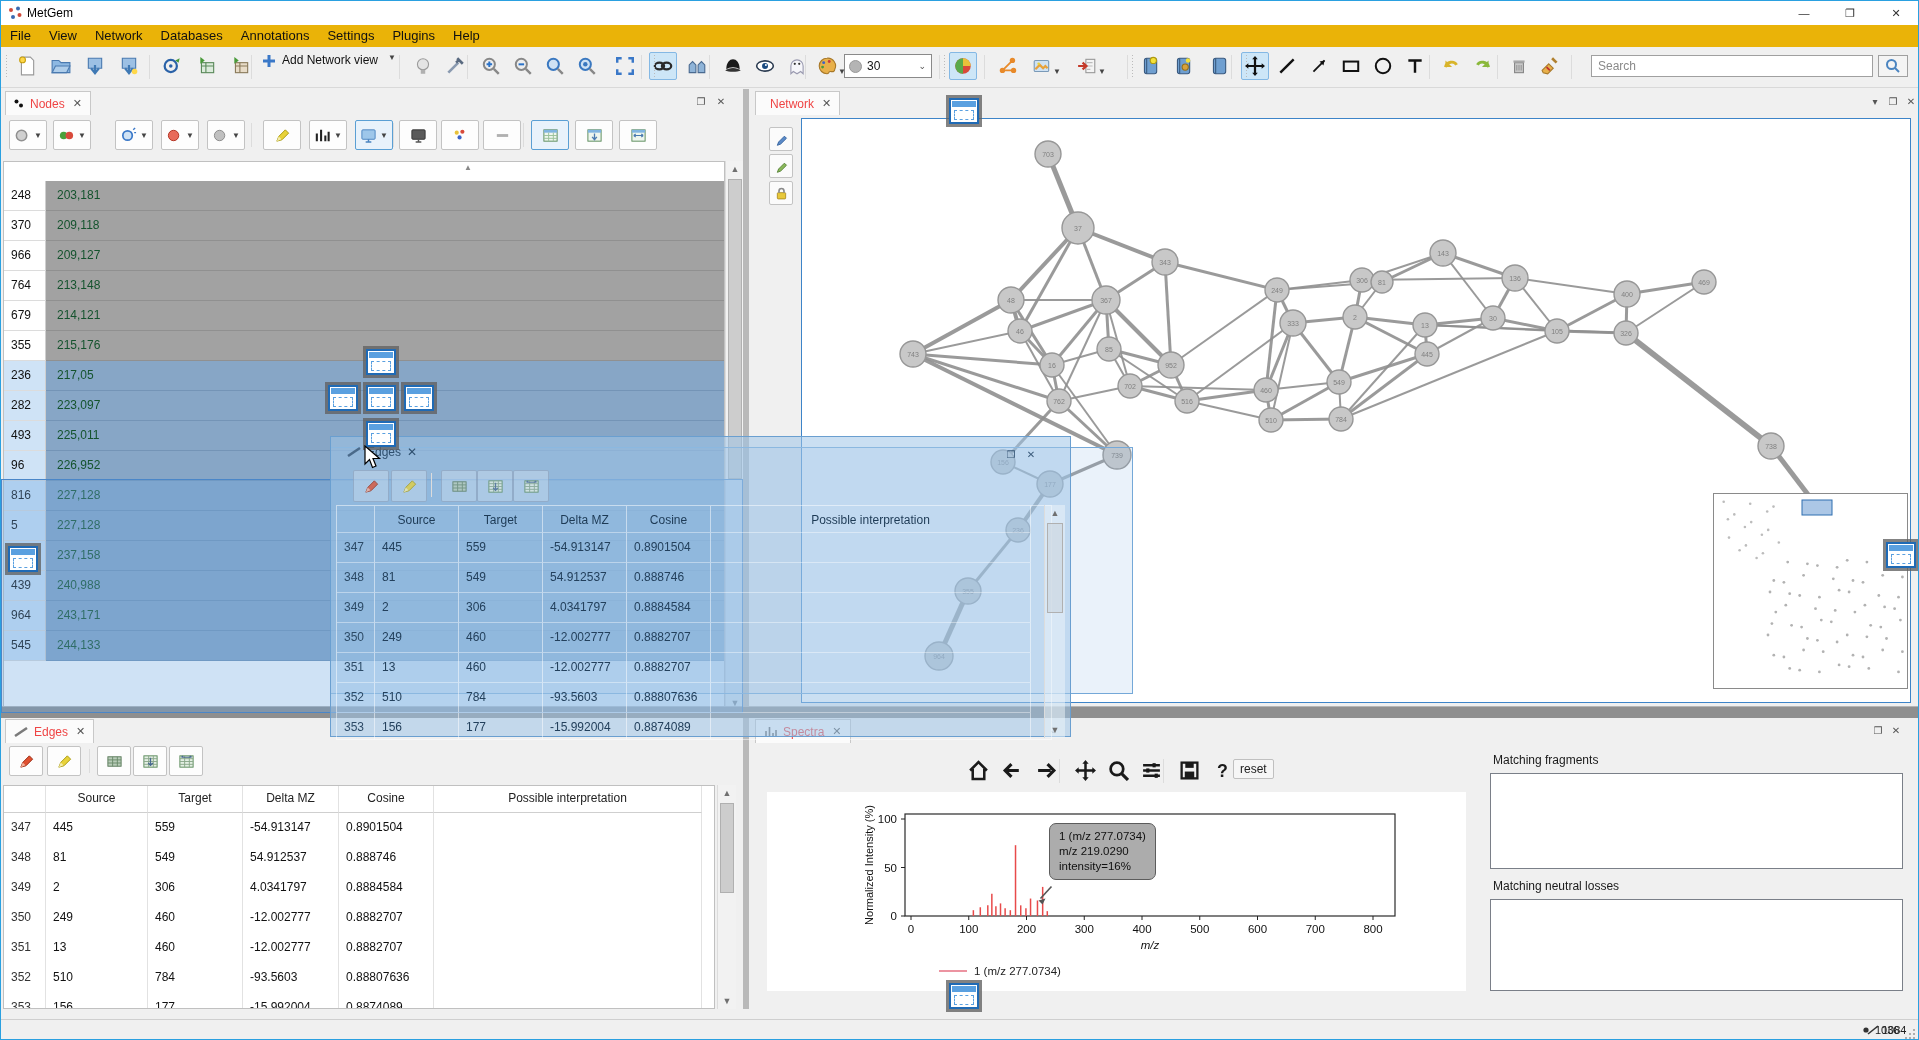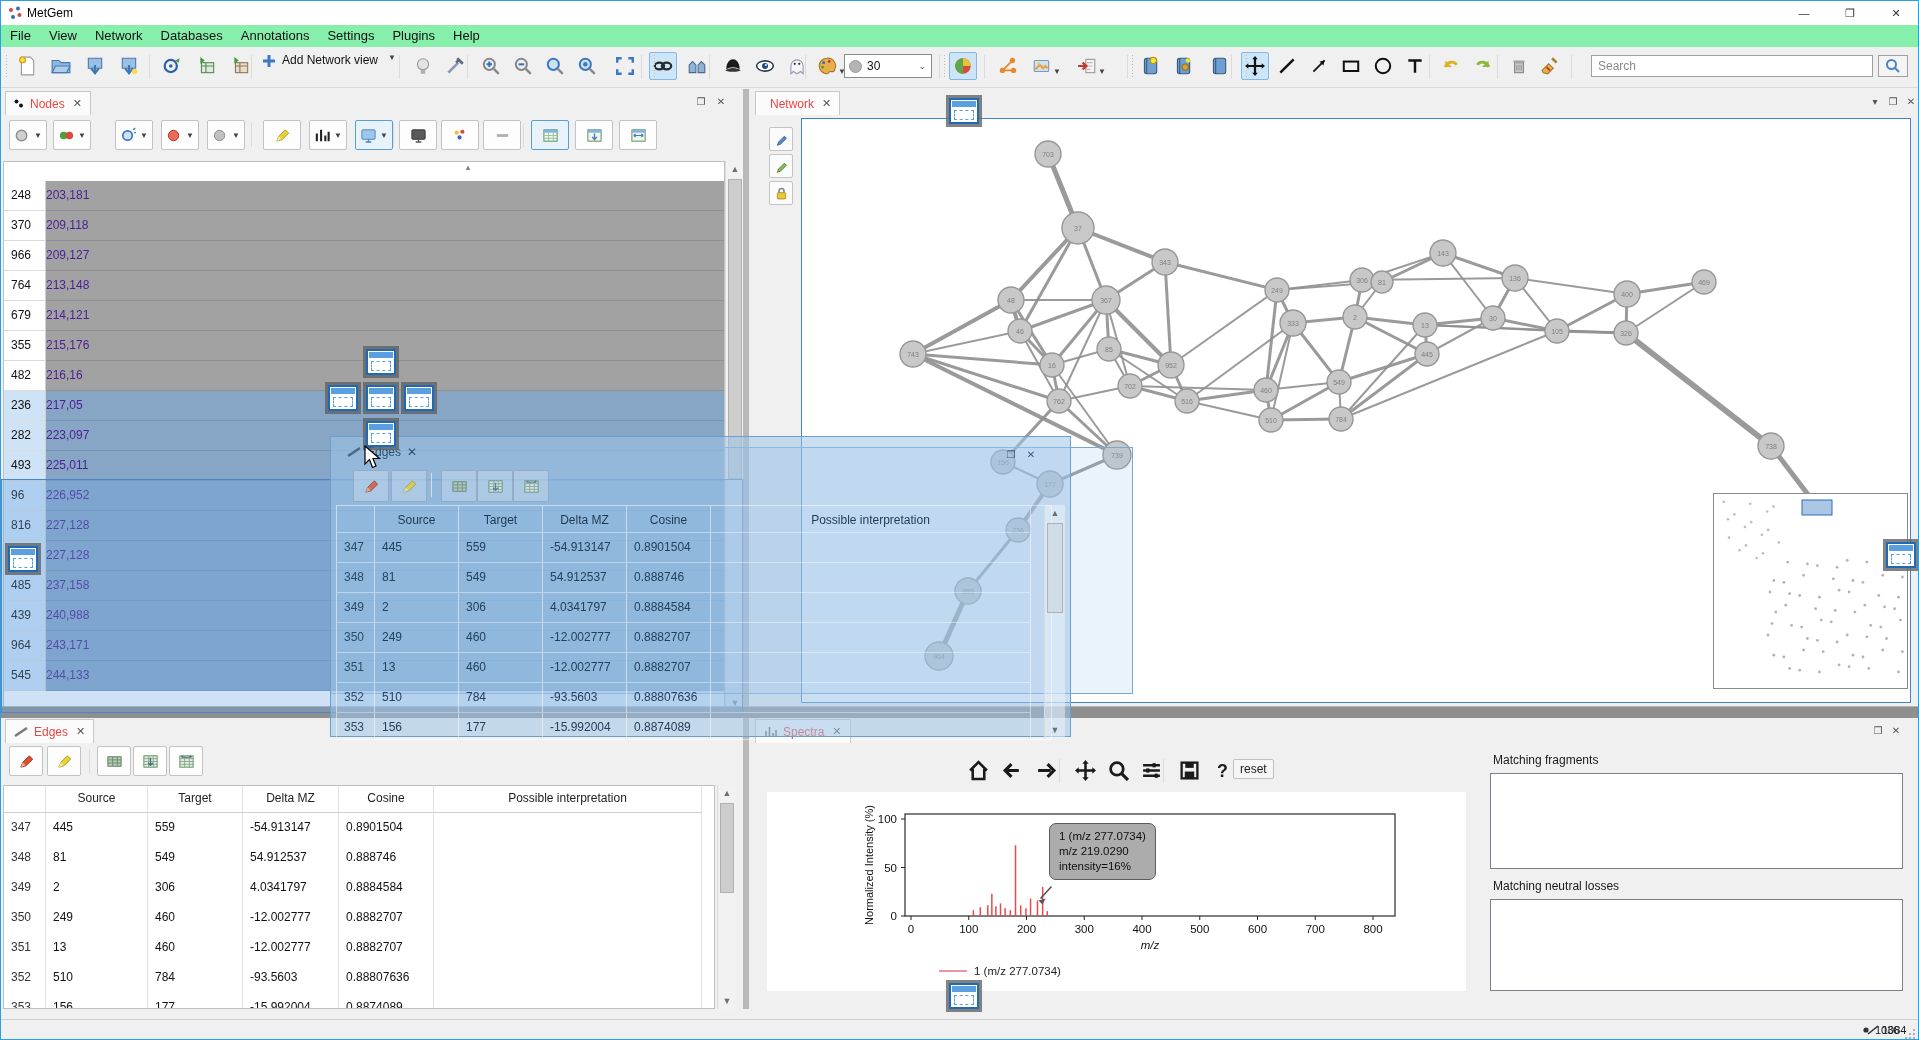--- a/index.html
+++ b/index.html
@@ -4,21 +4,21 @@
 <style>
   html,body{margin:0;padding:0;background:#444;}
   #app{position:relative;width:1919px;height:1040px;background:#f0f0f0;
        font-family:"Liberation Sans",sans-serif;font-size:12px;color:#111;
        overflow:hidden;border:1px solid #2aa0e0;box-sizing:border-box;}
   .abs{position:absolute;}
   
   #titlebar{left:0;top:0;width:100%;height:24px;background:#fff;}
   #title-text{left:26px;top:5px;font-size:12px;color:#000;}
   .wbtn{top:0;width:46px;height:24px;text-align:center;line-height:24px;font-size:11px;color:#333;}
-  #menubar{left:0;top:24px;width:100%;height:22px;background:#86efac;border-bottom:1px solid #e5e5e5;}
+  #menubar{left:0;top:24px;width:100%;height:22px;background:#eab308;border-bottom:1px solid #e5e5e5;}
   .menu-item{display:inline-block;padding:3px 9px;font-size:13px;color:#111;}
   
   #toolbar{left:0;top:46px;width:100%;height:40px;background:#f0f0f0;border-bottom:1px solid #d9d9d9;}
   .tb-btn{position:absolute;top:5px;width:28px;height:28px;border:1px solid transparent;border-radius:2px;
           display:flex;align-items:center;justify-content:center;box-sizing:border-box;}
   .tb-btn.checked{background:#cde6f7;border-color:#84b8e4;}
   .tb-arrow{position:absolute;top:14px;font-size:8px;color:#444;}
   .tsep{position:absolute;top:8px;width:1px;height:24px;background:#dcdcdc;}
   .thandle{position:absolute;top:8px;width:3px;height:24px;
            background-image:repeating-linear-gradient(#bbb 0 1px,transparent 1px 3px);background-size:1px 100%;background-repeat:repeat-y;background-position:center;}
@@ -42,21 +42,21 @@
   
   .nd-btn{position:absolute;width:38px;height:30px;border:1px solid #c3c3c3;background:#fdfdfd;border-radius:2px;
           display:flex;align-items:center;justify-content:center;box-sizing:border-box;}
   .nd-btn .da{font-size:8px;color:#444;margin-left:3px;}
   .nd-btn.checked{border:1px solid #5a9fd4;background:#e8f2fb;}
   .trow{display:flex;height:30px;box-sizing:border-box;}
   .tcell{box-sizing:border-box;padding:0 7px;line-height:29px;overflow:hidden;white-space:nowrap;border-right:1px solid #e2e2e2;}
   .thead .tcell{text-align:center;border-bottom:1px solid #cfcfcf;line-height:25px;color:#222;}
   .nrow-hdr{width:42px;background:#fff;color:#111;border-right:1px solid #cfcfcf;border-bottom:1px solid #dcdcdc;
             box-sizing:border-box;padding-left:7px;line-height:29px;}
-  .nrow-val{flex:1;color:#4c1d95;box-sizing:border-box;padding-left:0;line-height:29px;}
+  .nrow-val{flex:1;color:#14532d;box-sizing:border-box;padding-left:11px;line-height:29px;}
   .gray .nrow-val{background:#a2a2a2;border-bottom:1px solid #909090;}
   .sel  .nrow-val{background:#87a6c6;border-bottom:1px solid #7494b6;}
   .sel  .nrow-hdr{background:#cfe3f6;}
   
   .sb{position:absolute;background:#f2f2f2;border-left:1px solid #dcdcdc;}
   .sb .th{position:absolute;left:2px;right:2px;background:#cdcdcd;border:1px solid #b0b0b0;box-sizing:border-box;}
   .sb .ar{position:absolute;left:0;width:100%;text-align:center;color:#707070;font-size:9px;}
   
   #net-canvas{position:absolute;background:#fff;border:1px solid #3d84c8;box-sizing:border-box;}
   .side-btn{position:absolute;width:22px;height:22px;border:1px solid #c3c3c3;background:#fbfbfb;border-radius:2px;
@@ -525,24 +525,20 @@
             <div class="nrow-hdr">764</div>
             <div class="nrow-val">213,148</div>
           </div>
           <div class="trow gray">
             <div class="nrow-hdr">679</div>
             <div class="nrow-val">214,121</div>
           </div>
           <div class="trow gray">
             <div class="nrow-hdr">355</div>
             <div class="nrow-val">215,176</div>
-          </div>
-          <div class="trow gray">
-            <div class="nrow-hdr">482</div>
-            <div class="nrow-val">216,16</div>
           </div>
           <div class="trow sel">
             <div class="nrow-hdr">236</div>
             <div class="nrow-val">217,05</div>
           </div>
           <div class="trow sel">
             <div class="nrow-hdr">282</div>
             <div class="nrow-val">223,097</div>
           </div>
           <div class="trow sel">

